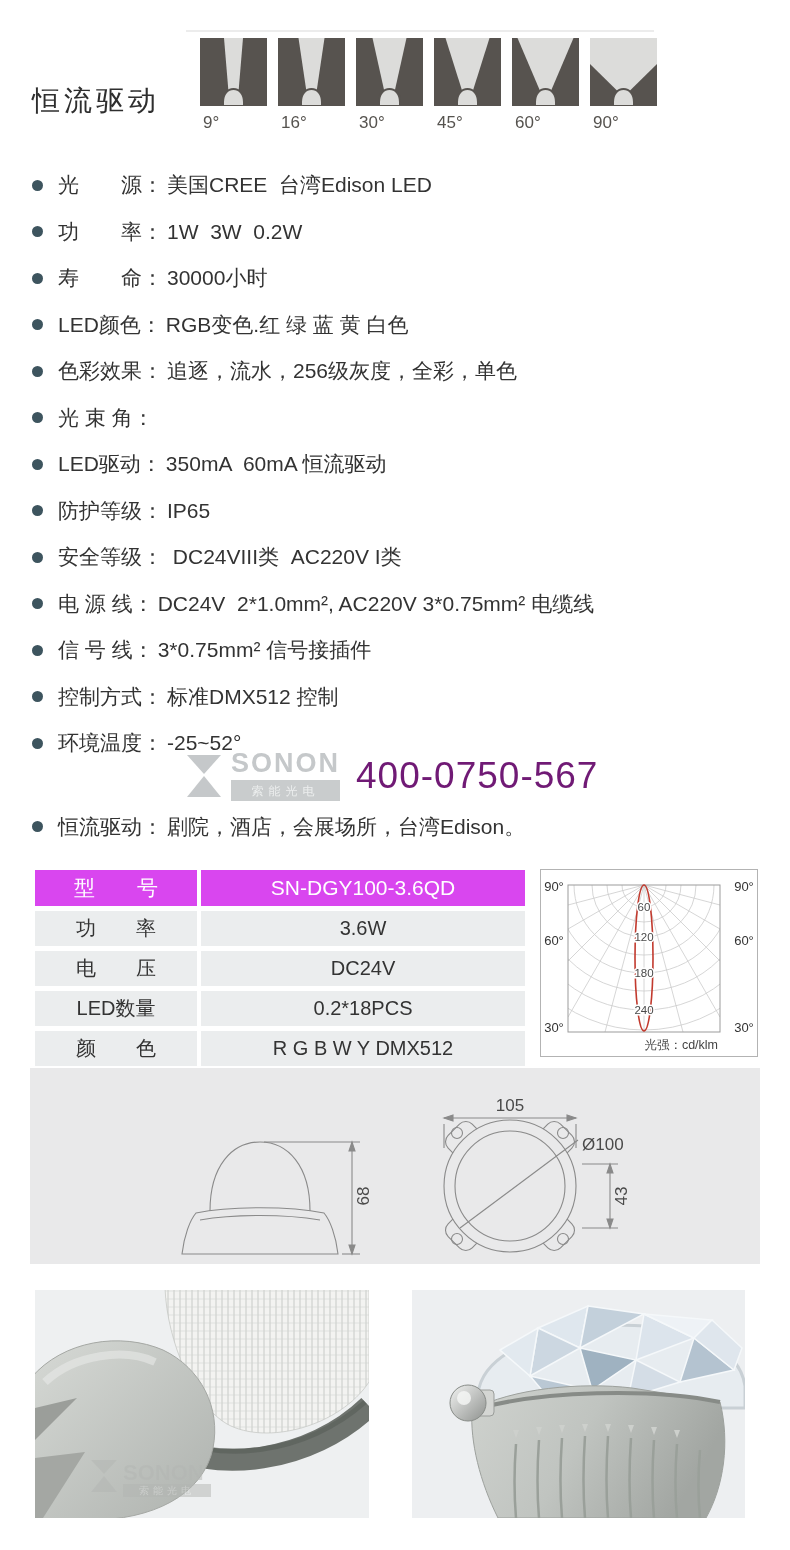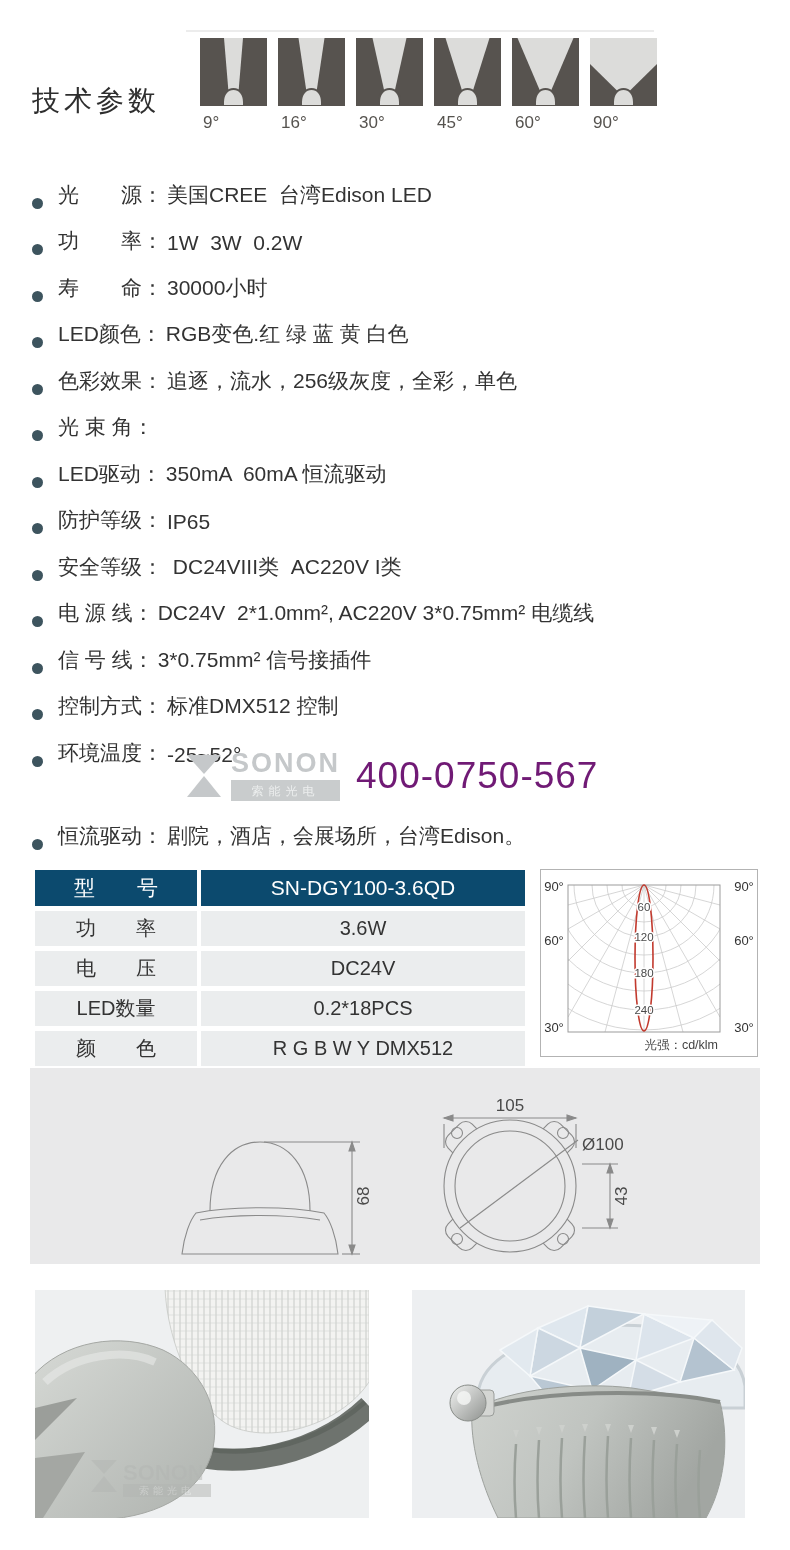--- a/index.html
+++ b/index.html
@@ -14,41 +14,41 @@
 
   
   .page-title { position:absolute; left:32px; top:82px; font-size:28px; letter-spacing:4px; color:#2e2e2e; font-weight:400; }
   .beam-row { position:absolute; left:200px; top:38px; display:flex; gap:11px; }
   .beam-fig { width:67px; }
   .beam-fig svg { display:block; }
   .beam-label { font-size:17px; color:#56534f; margin-top:7px; padding-left:3px; }
 
   
   .spec-list { position:absolute; left:32px; top:162px; list-style:none; width:740px; }
-  .spec-item { display:flex; align-items:flex-end; height:46.5px; font-size:21px; }
+  .spec-item { display:flex; align-items:center; height:46.5px; font-size:21px; }
   .spec-item.gap-above { margin-top:37px; }
   .bullet { width:11px; height:11px; border-radius:50%; background:#3d545e; margin-right:15px; flex:none; }
   .spec-label, .spec-value { white-space:pre; color:#333; }
   .spec-value { margin-left:4px; }
 
   
   .watermark { position:absolute; display:flex; align-items:center; }
   .wm-main { left:183px; top:750px; }
   .wm-mark { flex:none; }
   .wm-text { margin-left:4px; }
   .wm-brand { font-size:27px; font-weight:bold; letter-spacing:2px; color:#c5c8ca; line-height:1; }
   .wm-bar { background:#c9cccd; margin-top:3px; padding:1px 6px; text-align:center; }
   .wm-bar span { font-size:12px; letter-spacing:5px; color:#eceeee; }
   .wm-phone { font-size:37px; color:#701a75; margin-left:16px; letter-spacing:1px; }
 
   
   .spec-table { position:absolute; left:35px; top:870px; width:490px;
     display:grid; grid-template-columns:162px 1fr; gap:5px 4px; }
   .cell { display:flex; align-items:center; justify-content:center; white-space:pre; }
-  .cell.header { background:#0c4a6e; color:#fff; height:36px; font-size:21px; }
+  .cell.header { background:#d946ef; color:#fff; height:36px; font-size:21px; }
   .cell.data { background:#ebedee; height:35px; font-size:20px; color:#333; }
 
   
   .chart { position:absolute; left:540px; top:869px; width:218px; height:188px; background:#fff; border:1px solid #b3b3b3; }
   .chart svg { display:block; }
 
   
   .dim-panel { position:absolute; left:30px; top:1068px; width:730px; height:196px; background:#e9e9ea; }
   .dim-panel > svg { position:absolute; left:0; top:0; }
 
@@ -56,21 +56,21 @@
   .photo { position:absolute; top:1290px; height:228px; overflow:hidden; }
   .photo-left { left:35px; width:334px; }
   .photo-right { left:412px; width:333px; }
   .photo svg { display:block; }
 </style>
 </head>
 <body>
 
 <div class="top-line"></div>
 
-<div class="page-title">技术参数</div>
+<div class="page-title">恒流驱动</div>
 
 <div class="beam-row">
   <figure class="beam-fig">
     <svg width="67" height="68" viewBox="0 0 67 68">
       <rect width="67" height="68" fill="#57534f"></rect>
       <polygon points="28.5,54 24,0 43,0 38.5,54" fill="#dcdcda"></polygon>
       <path d="M23,68 L23,64 C23,56 27.5,51 33.5,51 C39.5,51 44,56 44,64 L44,68 Z" fill="#dcdcda" stroke="#57534f" stroke-width="2"></path>
     </svg>
     <div class="beam-label">9°</div>
   </figure>

